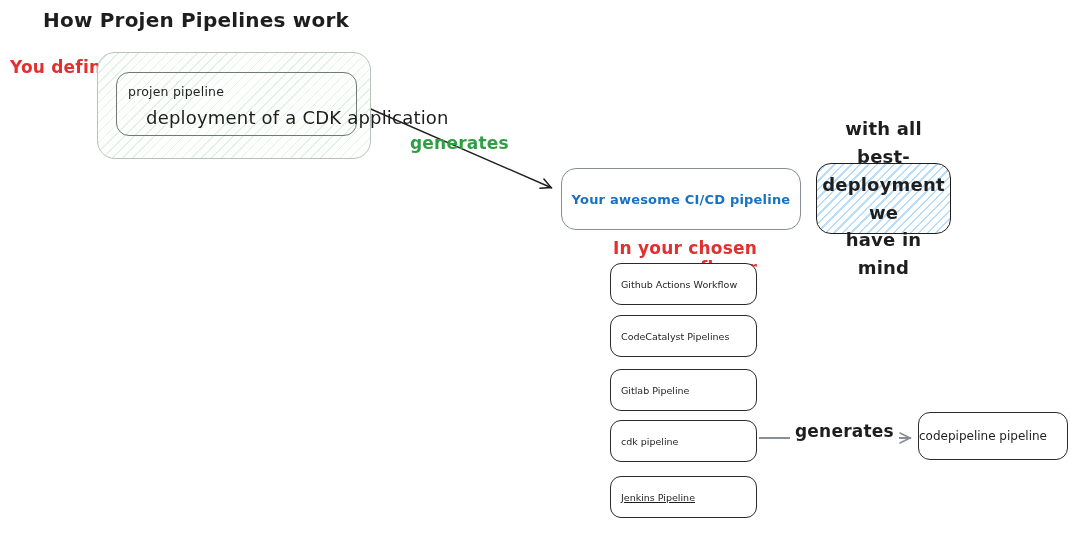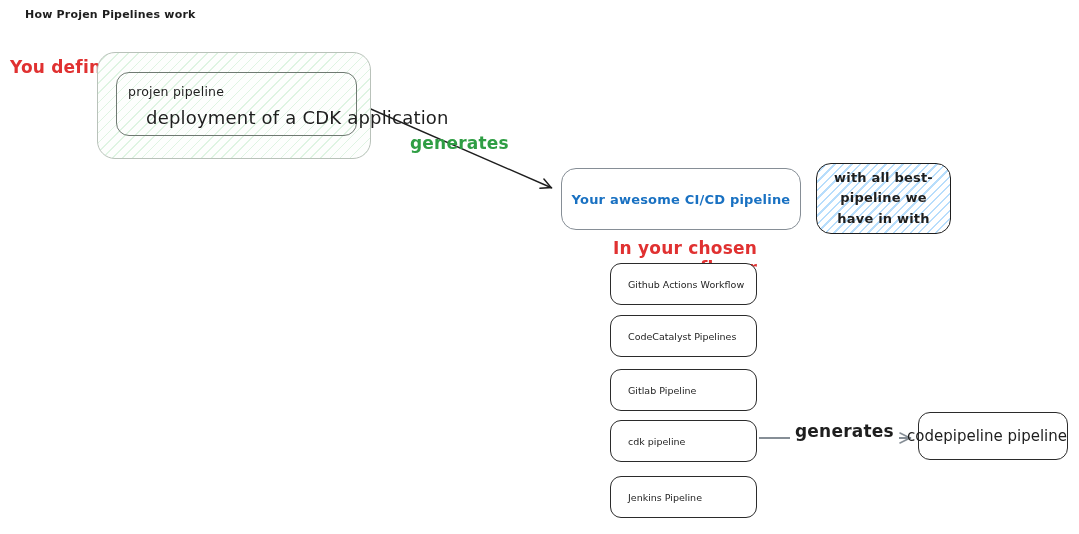--- a/index.html
+++ b/index.html
@@ -3,21 +3,21 @@
 <meta charset="utf-8">
 <style>
   html,body{margin:0;padding:0;background:#ffffff;}
   .canvas{
     position:relative;width:1079px;height:534px;background:#ffffff;overflow:hidden;
     font-family:"DejaVu Sans", sans-serif;color:var(--ink,#1e1e1e);
   }
   .abs{position:absolute;}
   .hand{letter-spacing:.2px;}
   
-  .title{left:25px;top:8px;font-size:11px;font-weight:700;color:var(--ink,#1e1e1e);}
+  .title{left:43px;top:8px;font-size:20px;font-weight:700;color:var(--ink,#1e1e1e);}
   
   .red-note{color:var(--red,#e03131);font-size:17px;font-weight:700;}
   .you-define{left:10px;top:57px;}
   .chosen-flavor{left:610px;top:238px;width:147px;text-align:right;}
   
   .green-box{
     left:97px;top:52px;width:272px;height:105px;border-radius:18px;
     border:1.5px solid #b9c2ba;
     background:
       repeating-linear-gradient(135deg, rgba(64,192,87,0.16) 0 1px, transparent 1px 7px),
@@ -40,35 +40,35 @@
   }
   .cicd-box .txt{font-size:13px;font-weight:700;color:var(--blue,#1971c2);white-space:nowrap;}
   
   .best-box{
     left:816px;top:163px;width:133px;height:69px;border-radius:15px;
     border:1.7px solid var(--ink,#1e1e1e);
     background:
       repeating-linear-gradient(135deg, rgba(77,171,247,0.40) 0 1.6px, transparent 1.6px 6px),
       #ffffff;
     display:flex;flex-direction:column;align-items:center;justify-content:center;
-    font-size:13px;font-weight:700;line-height:1.55;text-align:center;
+    font-size:18px;font-weight:700;line-height:1.55;text-align:center;
   }
   
   .flavor{
     left:610px;width:147px;height:42px;border-radius:11px;
     border:1.4px solid #2b2b2b;background:#fff;
     display:flex;align-items:center;
-    font-size:9.5px;padding-left:17px;box-sizing:border-box;white-space:nowrap;
+    font-size:9.5px;padding-left:10px;box-sizing:border-box;white-space:nowrap;
   }
-  .f0{top:263px;} .f1{top:315px;} .f2{top:369px;} .f3{top:420px;text-align:right;} .f4{top:476px;}
+  .f0{top:263px;} .f1{top:315px;} .f2{top:369px;} .f3{top:420px;text-align:right;} .f4{top:476px;text-decoration:underline;}
   
   .codepipeline-box{
     left:918px;top:412px;width:148px;height:46px;border-radius:12px;
     border:1.4px solid #2b2b2b;background:#fff;
-    display:flex;align-items:center;justify-content:flex-end;font-size:15px;white-space:nowrap;
+    display:flex;align-items:center;justify-content:flex-start;font-size:12px;white-space:nowrap;
   }
   svg.arrows{position:absolute;left:0;top:0;width:1079px;height:534px;pointer-events:none;}
 </style>
 </head>
 <body>
 
 <div class="canvas">
 
   <svg class="arrows" viewBox="0 0 1079 534">
     <defs>
@@ -94,22 +94,22 @@
   <div class="abs hand inner-line2">deployment of a CDK application</div>
 
   <div class="abs hand generates-green">generates</div>
 
   <div class="abs cicd-box">
     <span class="txt hand">Your awesome CI/CD pipeline</span>
   </div>
 
   <div class="abs best-box hand">
     <span>with all best-</span>
-    <span>pipeline we</span>
-    <span>have in with</span>
+    <span>deployment we</span>
+    <span>have in mind</span>
   </div>
 
   <div class="abs hand red-note chosen-flavor">In your chosen flavor</div>
 
   <div class="abs flavor f0">
     <span>Github Actions Workflow</span>
   </div>
   <div class="abs flavor f1">
     <span>CodeCatalyst Pipelines</span>
   </div>

